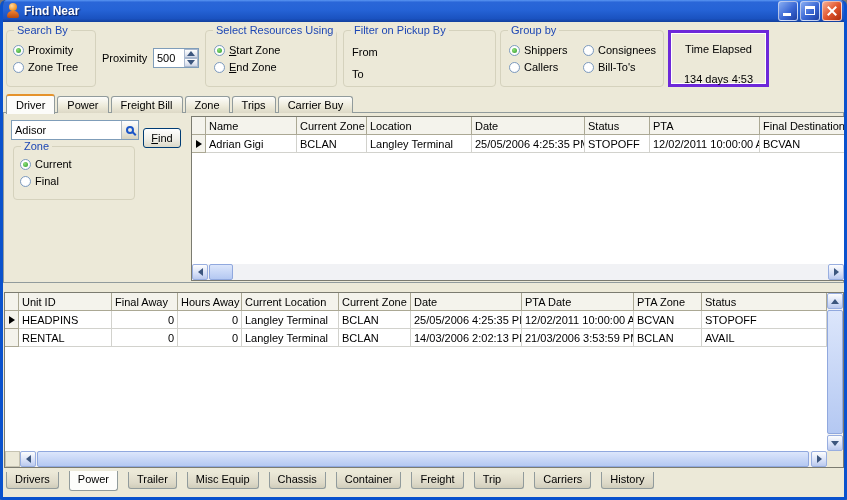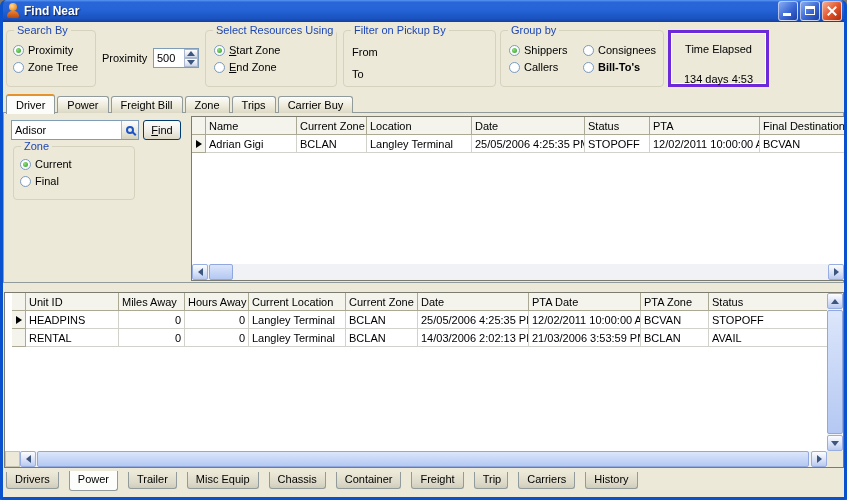--- a/index.html
+++ b/index.html
@@ -78,21 +78,21 @@
   .combo { position:absolute; display:flex; height:20px; border:1px solid #7f9db9; background:#fff; }
   .combo-input { flex:1 1 auto; min-width:0; border:none; outline:none; padding:1px 3px; font:11px "Liberation Sans",sans-serif; }
   .lookup-btn { width:17px; flex:0 0 auto; display:flex; align-items:center; justify-content:center;
         background:linear-gradient(180deg,#fefefe,#e9e7db 60%,#d6d2bf); border-left:1px solid #aeb9c4; }
   .mag-icon { position:relative; width:8px; height:8px; border:2px solid #1b56c8; border-radius:50%; }
   .mag-icon::after { content:''; position:absolute; width:2px; height:5px; background:#1b56c8;
         transform:rotate(-45deg); right:-3px; bottom:-4px; }
 
   .btn { position:absolute; display:flex; align-items:center; justify-content:center;
         border:1px solid #003c74; border-radius:3px; background:linear-gradient(#fefefe,#f0efe8 55%,#dcd9c8);
-        font:11px "Liberation Sans",sans-serif; cursor:default; }
+        font:11px "Liberation Sans",sans-serif; cursor:default;margin-top:8px; }
 
   
   .grid { position:absolute; border:1px solid #7b7b70; background:#fff; overflow:hidden; }
   .grid-body { position:absolute; overflow:hidden; background:#fff; }
   table.datagrid { border-collapse:separate; border-spacing:0; table-layout:fixed; }
   table.datagrid th { height:18px; background:#f4f3ec; font-weight:normal; text-align:left; padding:0 3px;
         border-right:1px solid #aba894; border-bottom:1px solid #aba894; white-space:nowrap; overflow:hidden; }
   table.datagrid td { height:18px; padding:0 3px; border-right:1px solid #d2d2cd; border-bottom:1px solid #d2d2cd;
         white-space:nowrap; overflow:hidden; background:#fff; }
   table.datagrid td.marker { background:#f4f3ec; border-right:1px solid #aba894; border-bottom:1px solid #aba894; padding:0; text-align:center; }
@@ -193,21 +193,21 @@
         <span>Shippers</span>
       </label>
       <label class="radio-row" style="left:82px;top:12px;">
         <span class="radio"></span>
         <span>Consignees</span>
       </label>
       <label class="radio-row" style="left:8px;top:29px;">
         <span class="radio"></span>
         <span>Callers</span>
       </label>
-      <label class="radio-row" style="left:82px;top:29px;font-weight:bold;">
+      <label class="radio-row" style="left:82px;top:29px;">
         <span class="radio"></span>
         <span>Bill-To's</span>
       </label>
     </div>
 
     <div class="etched" style="left:665px;top:8px;width:101px;height:57px;">
       <div class="te-label">Time Elapsed</div>
       <div class="te-value">134 days 4:53</div>
     </div>
 
@@ -290,38 +290,38 @@
           <span class="sb-thumb" style="left:17px;top:0;width:24px;height:16px;"></span>
           <span class="sb-btn" style="right:0;top:0;">
               <i class="tri r"></i>
             </span>
         </div>
       </div>
     </div>
 
     <div class="grid" style="left:1px;top:270px;width:840px;height:176px;">
       <div class="grid-body" style="left:0;top:0;right:16px;bottom:16px;">
-        <table class="datagrid" style="width:822px;padding-left:7px;">
+        <table class="datagrid" style="width:822px;">
           <colgroup>
               <col style="width:14px">
               <col style="width:93px">
               <col style="width:66px">
               <col style="width:64px">
               <col style="width:97px">
               <col style="width:72px">
               <col style="width:111px">
               <col style="width:112px">
               <col style="width:68px">
               <col style="width:125px">
             </colgroup>
           <thead>
             <tr>
               <th></th>
               <th>Unit ID</th>
-              <th>Miles Away</th>
+              <th>Final Away</th>
               <th>Hours Away</th>
               <th>Current Location</th>
               <th>Current Zone</th>
               <th>Date</th>
               <th>PTA Date</th>
               <th>PTA Zone</th>
               <th>Status</th>
             </tr>
           </thead>
           <tbody>
@@ -375,19 +375,19 @@
     </div>
 
     <div class="tabstrip-bottom">
       <span class="tab">Drivers</span>
       <span class="tab active">Power</span>
       <span class="tab">Trailer</span>
       <span class="tab">Misc Equip</span>
       <span class="tab">Chassis</span>
       <span class="tab">Container</span>
       <span class="tab">Freight</span>
-      <span class="tab" style="padding-right:6px;">Trip</span>
+      <span class="tab" style="padding-right:22px;">Trip</span>
       <span class="tab">Carriers</span>
       <span class="tab">History</span>
     </div>
 
   </div>
 </div>
 
 </body></html>

